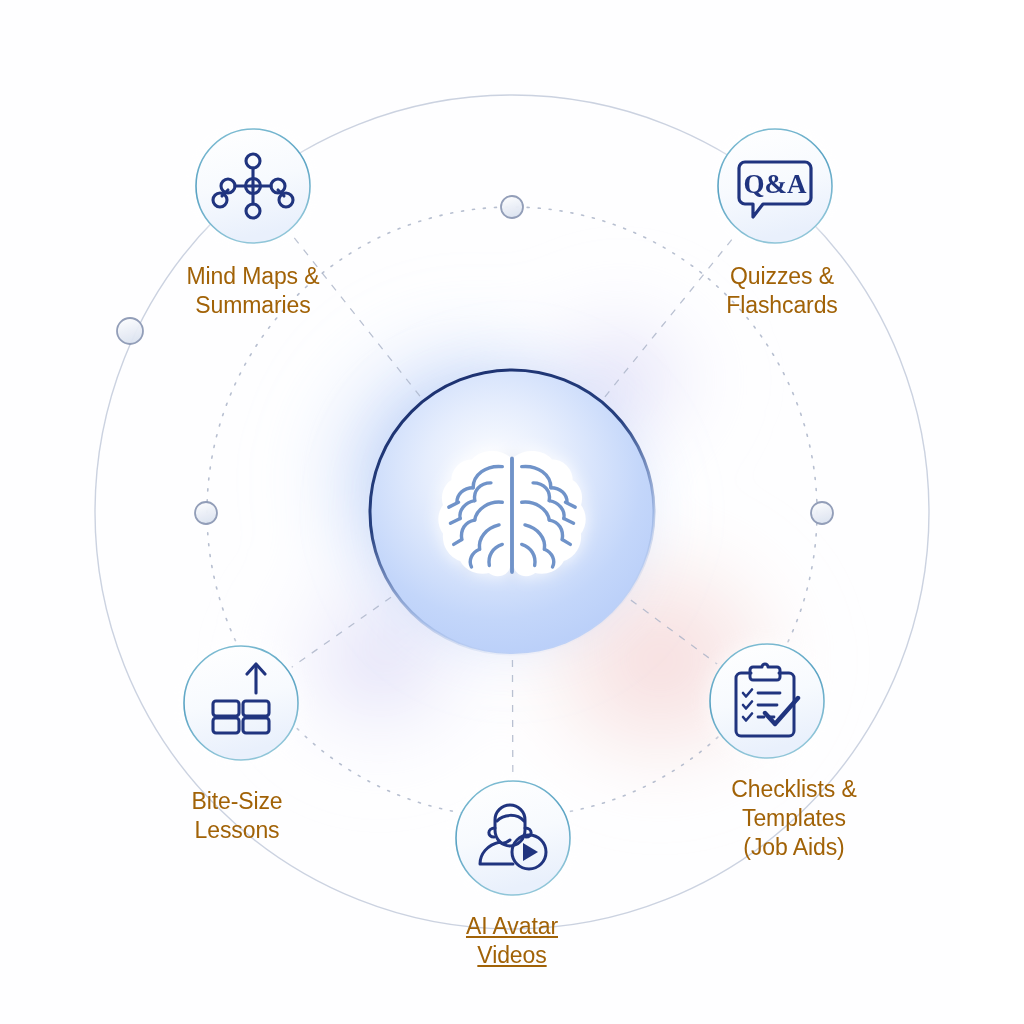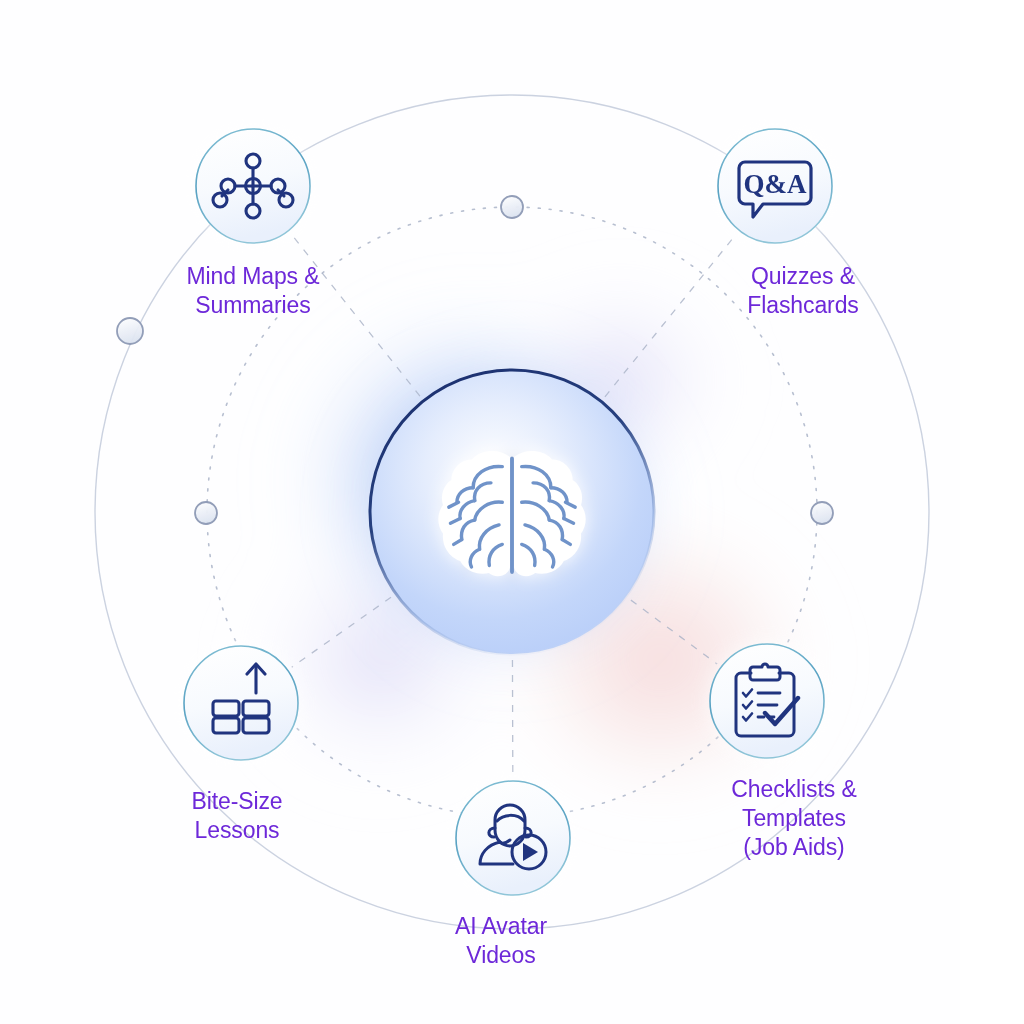--- a/index.html
+++ b/index.html
@@ -17,21 +17,21 @@
   }
   #scene {
     position: absolute;
     inset: 0;
     width: 1024px;
     height: 1024px;
   }
   .node-label {
     position: absolute;
     text-align: center;
-    color: #6d28d9;
+    color: #a16207;
     font-family: "Liberation Sans", sans-serif;
     font-size: 23px;
     line-height: 29px;
     font-weight: 400;
     letter-spacing: -0.1px;
     white-space: pre-line;
     pointer-events: none;
   }
 </style>
 </head>
@@ -259,23 +259,23 @@
             <circle cx="16" cy="14" r="17"></circle>
             <path d="M 10 5 L 25 14 L 10 23 Z" fill="#20347f" stroke="none"></path>
           </g>
         </g>
       </g>
   </svg>
 
   <div id="labels-layer">
       <div class="node-label" style="left: 103px; top: 262px; width: 300px;">Mind Maps &amp;
 Summaries</div>
-      <div class="node-label" style="left: 653px; top: 262px; width: 300px;">Quizzes &amp;
+      <div class="node-label" style="left: 632px; top: 262px; width: 300px;">Quizzes &amp;
 Flashcards</div>
       <div class="node-label" style="left: 87px; top: 787px; width: 300px; text-align: center;">Bite-Size
 Lessons</div>
       <div class="node-label" style="left: 644px; top: 775px; width: 300px;">Checklists &amp;
 Templates
 (Job Aids)</div>
-      <div class="node-label" style="left: 351px; top: 912px; width: 300px;">AI Avatar
+      <div class="node-label" style="left: 362px; top: 912px; width: 300px; text-decoration: underline;">AI Avatar
 Videos</div>
     </div>
 </div>
 
 </body></html>

